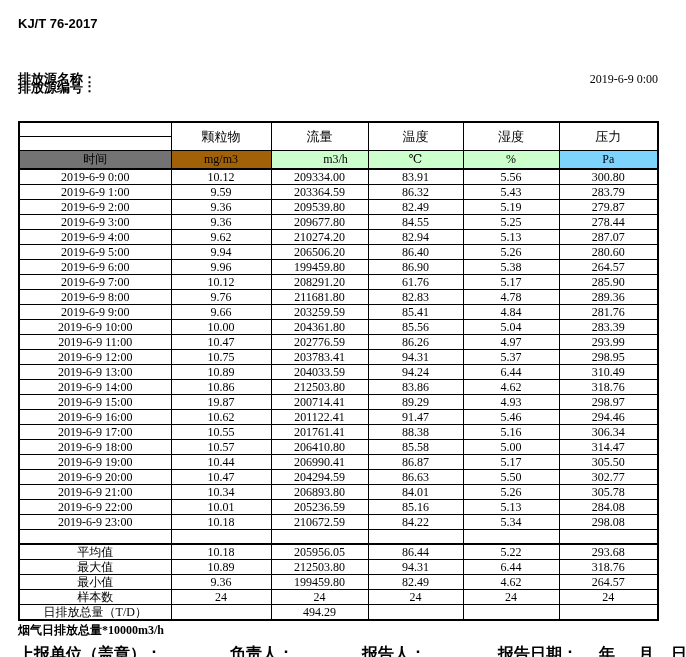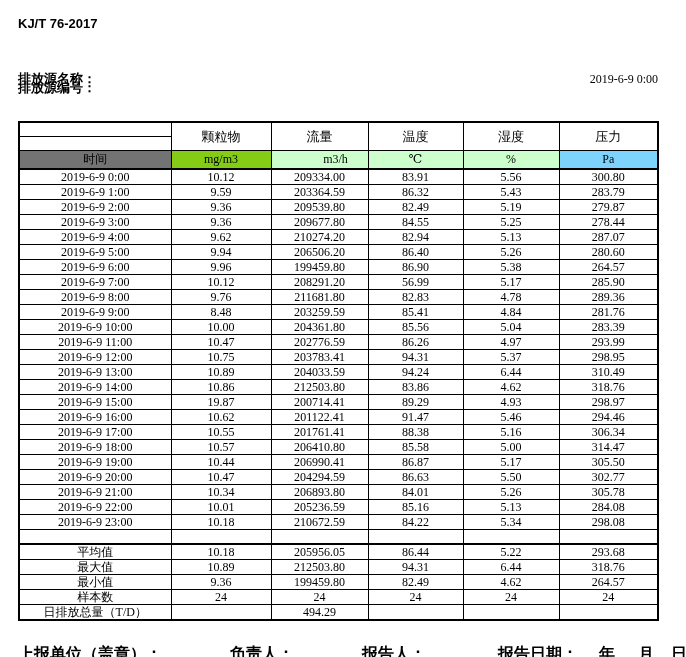--- a/index.html
+++ b/index.html
@@ -73,21 +73,21 @@
         <th rowspan="2">流量</th>
         <th rowspan="2">温度</th>
         <th rowspan="2">湿度</th>
         <th rowspan="2">压力</th>
       </tr>
       <tr class="split-row">
         <td></td>
       </tr>
       <tr class="green">
         <td style="background: #737373;">时间</td>
-        <td style="background: #84cc16;">mg/m3</td>
+        <td style="background: #a16207;">mg/m3</td>
         <td style="background: rgb(204, 255, 204); padding-left: 32px;">m3/h</td>
         <td style="background: rgb(204, 255, 204);">℃</td>
         <td style="background: rgb(204, 255, 204);">%</td>
         <td style="background: #7dd3fc;">Pa</td>
       </tr>
     </thead>
     <tbody>
         <tr>
           <td>2019-6-9 0:00</td>
           <td>10.12</td>
@@ -141,35 +141,35 @@
           <td>9.96</td>
           <td>199459.80</td>
           <td>86.90</td>
           <td>5.38</td>
           <td>264.57</td>
         </tr>
         <tr>
           <td>2019-6-9 7:00</td>
           <td>10.12</td>
           <td>208291.20</td>
-          <td>56.99</td>
+          <td>61.76</td>
           <td>5.17</td>
           <td>285.90</td>
         </tr>
         <tr>
           <td>2019-6-9 8:00</td>
           <td>9.76</td>
           <td>211681.80</td>
           <td>82.83</td>
           <td>4.78</td>
           <td>289.36</td>
         </tr>
         <tr>
           <td>2019-6-9 9:00</td>
-          <td>8.48</td>
+          <td>9.66</td>
           <td>203259.59</td>
           <td>85.41</td>
           <td>4.84</td>
           <td>281.76</td>
         </tr>
         <tr>
           <td>2019-6-9 10:00</td>
           <td>10.00</td>
           <td>204361.80</td>
           <td>85.56</td>
@@ -324,20 +324,21 @@
           <td>日排放总量（T/D）</td>
           <td></td>
           <td>494.29</td>
           <td></td>
           <td></td>
           <td></td>
         </tr>
       </tbody>
   </table>
 
+  <div class="footnote">烟气日排放总量*10000m3/h</div>
 
   <div class="sign-row">
     <span class="lbl-unit">上报单位（盖章）：</span>
     <span class="lbl-resp">负责人：</span>
     <span class="lbl-report">报告人：</span>
     <span class="lbl-date">报告日期：</span>
     <span class="lbl-year">年</span>
     <span class="lbl-month">月</span>
     <span class="lbl-day">日</span>
   </div>

